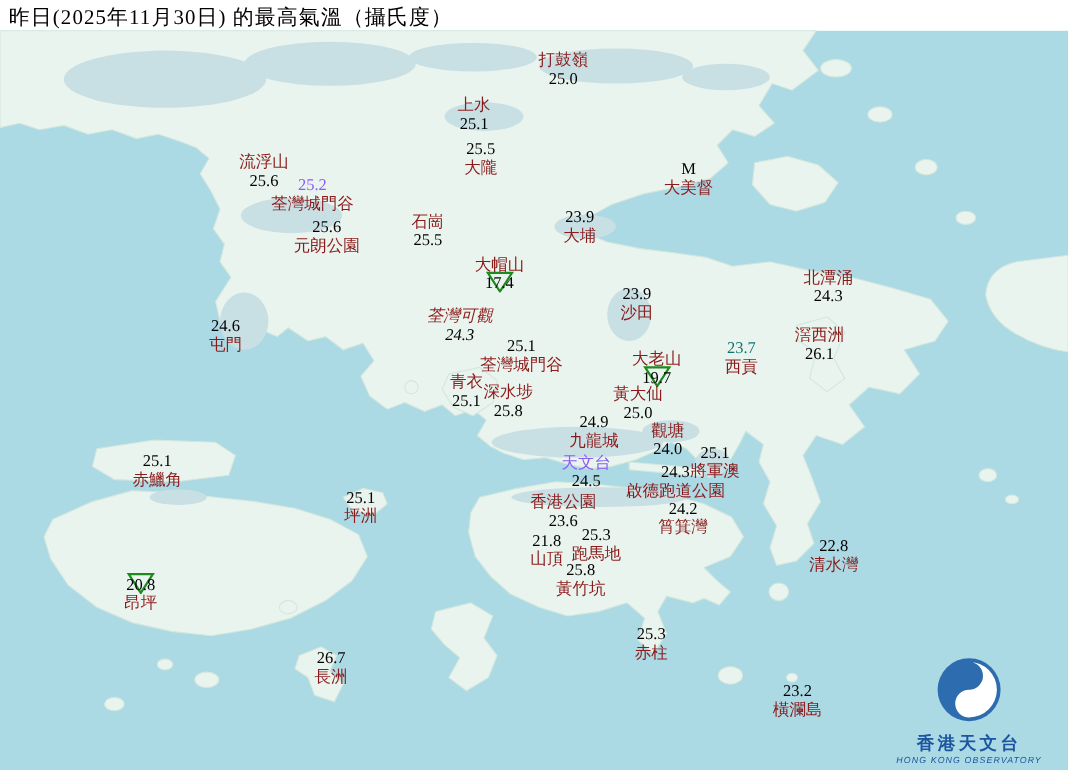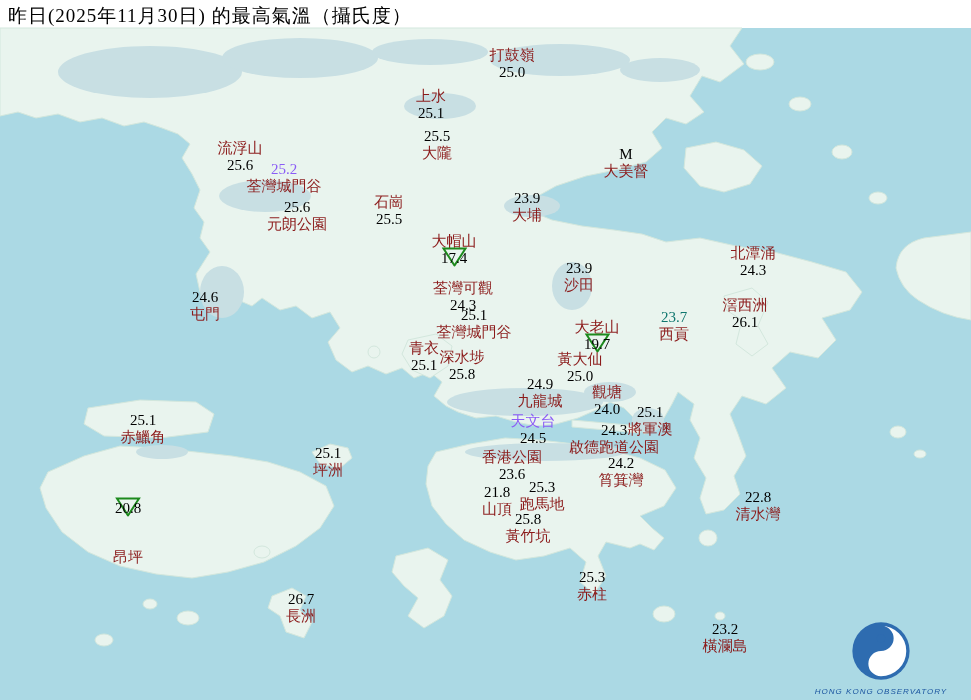--- a/index.html
+++ b/index.html
@@ -164,21 +164,21 @@
             </svg></span><span class="vt">17.4</span></span>
       </div>
       <div class="station" style="left: 753px; top: 245px;">
         <span class="nm" style="color:#8b1a1a">北潭涌</span>
         <span class="val" style="color:#000000"><span class="vt">24.3</span></span>
       </div>
       <div class="station" style="left: 579px; top: 260px;">
         <span class="val" style="color:#000000"><span class="vt">23.9</span></span>
         <span class="nm" style="color:#8b1a1a">沙田</span>
       </div>
-      <div class="station" style="left: 463px; top: 280px;">
+      <div class="station" style="left: 418px; top: 280px; font-style: italic;">
         <span class="nm" style="color:#8b1a1a">荃灣可觀</span>
         <span class="val" style="color:#000000"><span class="vt">24.3</span></span>
       </div>
       <div class="station" style="left: 205px; top: 289px;">
         <span class="val" style="color:#000000"><span class="vt">24.6</span></span>
         <span class="nm" style="color:#8b1a1a">屯門</span>
       </div>
       <div class="station" style="left: 745px; top: 297px;">
         <span class="nm" style="color:#8b1a1a">滘西洲</span>
         <span class="val" style="color:#000000"><span class="vt">26.1</span></span>
@@ -250,21 +250,21 @@
         <span class="nm" style="color:#8b1a1a">山頂</span>
       </div>
       <div class="station" style="left: 542px; top: 479px;">
         <span class="val" style="color:#000000"><span class="vt">25.3</span></span>
         <span class="nm" style="color:#8b1a1a">跑馬地</span>
       </div>
       <div class="station" style="left: 722px; top: 489px; margin-left: 36px;">
         <span class="val" style="color:#000000"><span class="vt">22.8</span></span>
         <span class="nm" style="color:#8b1a1a">清水灣</span>
       </div>
-      <div class="station" style="left: 128px; top: 500px; gap: 32px;">
+      <div class="station" style="left: 128px; top: 524px;">
         <span class="val" style="color:#000000"><span class="tri"><svg width="26" height="20" viewBox="0 0 26 20">
               <path d="M2,2 L24,2 L13,19 Z" fill="none" stroke="#1d8a1d" stroke-width="2"></path>
             </svg></span><span class="vt">20.8</span></span>
         <span class="nm" style="color:#8b1a1a">昂坪</span>
       </div>
       <div class="station" style="left: 528px; top: 511px;">
         <span class="val" style="color:#000000"><span class="vt">25.8</span></span>
         <span class="nm" style="color:#8b1a1a">黃竹坑</span>
       </div>
       <div class="station" style="left: 592px; top: 569px;">
@@ -281,16 +281,17 @@
       </div>
     </div>
 
   <div class="logo">
     <svg width="64" height="64" viewBox="0 0 76 76">
       <circle cx="38" cy="38" r="34" fill="#2e6cb0"></circle>
       <path d="M38,8 A30,30 0 0 1 38,68 A15,15 0 0 1 38,38 A15,15 0 0 0 38,8 Z" fill="#ffffff"></path>
       <circle cx="38" cy="23" r="5" fill="#2e6cb0"></circle>
       <circle cx="38" cy="53" r="5" fill="#ffffff"></circle>
     </svg>
+    <div class="logo-zh">香港天文台</div>
     <div class="logo-en">HONG KONG OBSERVATORY</div>
   </div>
 
 </div>
 
 </body></html>

